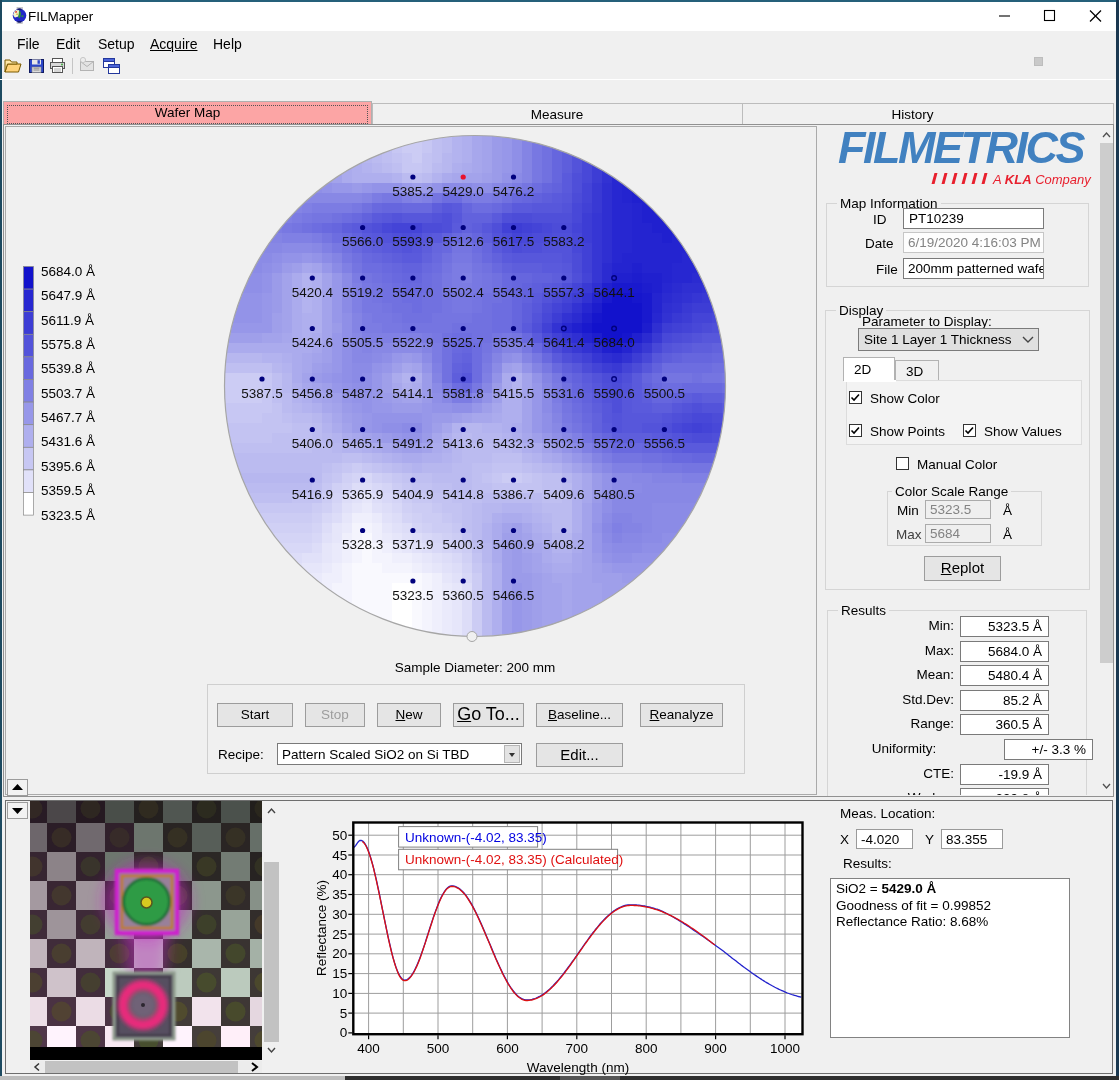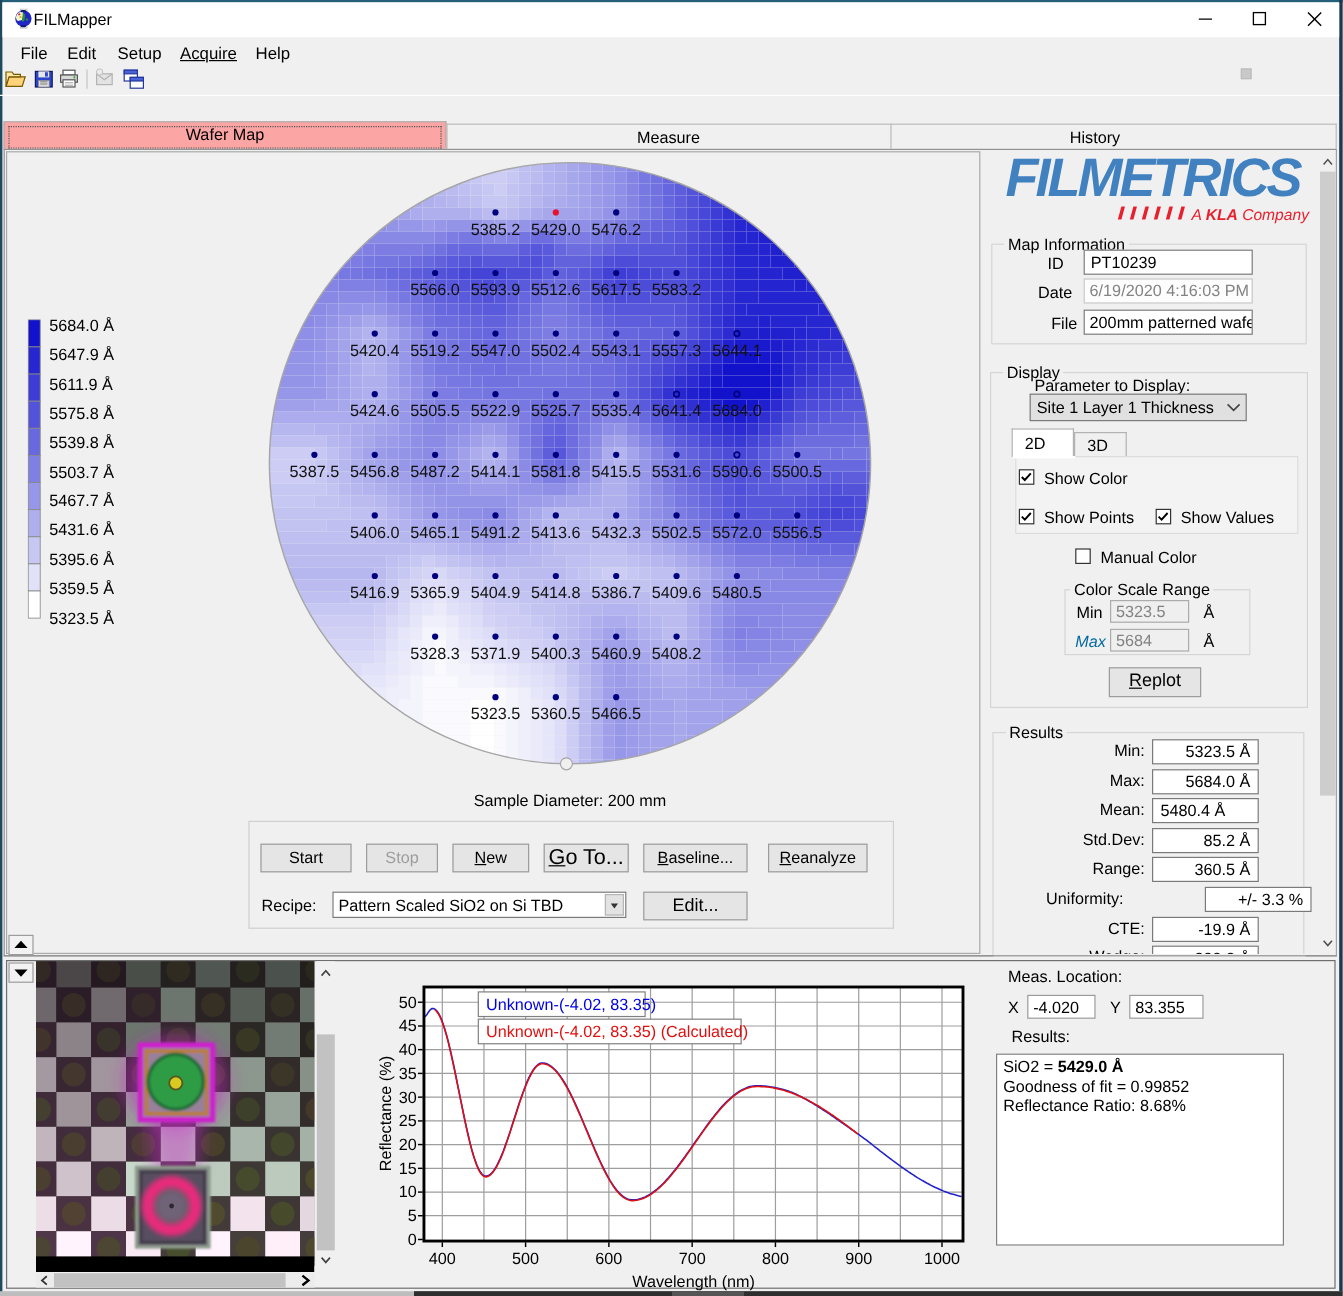--- a/index.html
+++ b/index.html
@@ -1849,33 +1849,33 @@
   </div>
 <div style="position:absolute;left:984px;top:424px;font-size:13.5px;color:#000;white-space:nowrap;">Show Values</div>
 <div style="position:absolute;left:896px;top:457px;width:13px;height:13px;background:#fff;border:1px solid #333;box-sizing:border-box"></div>
 <div style="position:absolute;left:917px;top:457px;font-size:13.5px;color:#000;white-space:nowrap;">Manual Color</div>
 <fieldset style="position:absolute;left:887px;top:484px;width:155px;height:62px;border:1px solid #d5d5d5;margin:0;padding:0;box-sizing:border-box;">
     <legend style="font-size:13.5px;margin-left:4px;padding:0 3px;color:#000">Color Scale Range</legend>
   </fieldset>
 <div style="position:absolute;left:897px;top:503px;font-size:13.5px;color:#000;white-space:nowrap;">Min</div>
 <div style="position:absolute;left:925px;top:500px;width:66px;height:19px;background:#efefef;border:1px solid #ababab;font-size:13.5px;color:#838383;text-align:left;padding:1px 4px 0 4px;box-sizing:border-box;line-height:16px;white-space:nowrap;overflow:hidden;">5323.5</div>
 <div style="position:absolute;left:1003px;top:503px;font-size:13.5px;color:#000;white-space:nowrap;">Å</div>
-<div style="position:absolute;left:896px;top:527px;font-size:13.5px;color:#0369a1;white-space:nowrap;font-style:italic;">Max</div>
+<div style="position:absolute;left:896px;top:527px;font-size:13.5px;color:#404040;white-space:nowrap;">Max</div>
 <div style="position:absolute;left:925px;top:524px;width:66px;height:19px;background:#efefef;border:1px solid #ababab;font-size:13.5px;color:#838383;text-align:left;padding:1px 4px 0 4px;box-sizing:border-box;line-height:16px;white-space:nowrap;overflow:hidden;">5684</div>
 <div style="position:absolute;left:1003px;top:527px;font-size:13.5px;color:#000;white-space:nowrap;">Å</div>
 <div style="position:absolute;left:924px;top:556px;width:77px;height:25px;background:#e5e5e5;border:1px solid #9c9c9c;box-sizing:border-box;font-size:15px;color:#000;text-align:center;line-height:22px"><span style="text-decoration:underline">R</span>eplot</div>
 <fieldset style="position:absolute;left:827px;top:603px;width:260px;height:193px;border:1px solid #d5d5d5;margin:0;padding:0;box-sizing:border-box;overflow:hidden">
     <legend style="font-size:13.5px;margin-left:10px;padding:0 3px;color:#000">Results</legend>
   </fieldset>
 <div class="abs" style="left:854px;top:618.0px;width:100px;text-align:right;font-size:13.5px">Min:</div>
 <div style="position:absolute;left:960px;top:616.0px;width:89px;height:21px;background:#fff;border:1px solid #7a7a7a;font-size:13.5px;color:#000;text-align:right;padding:1px 6px 0 6px;box-sizing:border-box;line-height:18px;white-space:nowrap;overflow:hidden;">5323.5 Å</div>
 <div class="abs" style="left:854px;top:642.6px;width:100px;text-align:right;font-size:13.5px">Max:</div>
 <div style="position:absolute;left:960px;top:640.6px;width:89px;height:21px;background:#fff;border:1px solid #7a7a7a;font-size:13.5px;color:#000;text-align:right;padding:1px 6px 0 6px;box-sizing:border-box;line-height:18px;white-space:nowrap;overflow:hidden;">5684.0 Å</div>
 <div class="abs" style="left:854px;top:667.2px;width:100px;text-align:right;font-size:13.5px">Mean:</div>
-<div style="position:absolute;left:960px;top:665.2px;width:89px;height:21px;background:#fff;border:1px solid #7a7a7a;font-size:13.5px;color:#000;padding:1px 6px 0 6px;box-sizing:border-box;line-height:18px;white-space:nowrap;overflow:hidden;">5480.4 Å</div>
+<div style="position:absolute;left:960px;top:665.2px;width:89px;height:21px;background:#fff;border:1px solid #7a7a7a;font-size:13.5px;color:#000;text-align:right;padding:1px 6px 0 6px;box-sizing:border-box;line-height:18px;white-space:nowrap;overflow:hidden;">5480.4 Å</div>
 <div class="abs" style="left:854px;top:691.8px;width:100px;text-align:right;font-size:13.5px">Std.Dev:</div>
 <div style="position:absolute;left:960px;top:689.8px;width:89px;height:21px;background:#fff;border:1px solid #7a7a7a;font-size:13.5px;color:#000;text-align:right;padding:1px 6px 0 6px;box-sizing:border-box;line-height:18px;white-space:nowrap;overflow:hidden;">85.2 Å</div>
 <div class="abs" style="left:854px;top:716.4px;width:100px;text-align:right;font-size:13.5px">Range:</div>
 <div style="position:absolute;left:960px;top:714.4px;width:89px;height:21px;background:#fff;border:1px solid #7a7a7a;font-size:13.5px;color:#000;text-align:right;padding:1px 6px 0 6px;box-sizing:border-box;line-height:18px;white-space:nowrap;overflow:hidden;">360.5 Å</div>
 <div class="abs" style="left:854px;top:741.0px;width:100px;text-align:center;font-size:13.5px">Uniformity:</div>
 <div style="position:absolute;left:1004px;top:739.0px;width:89px;height:21px;background:#fff;border:1px solid #7a7a7a;font-size:13.5px;color:#000;text-align:right;padding:1px 6px 0 6px;box-sizing:border-box;line-height:18px;white-space:nowrap;overflow:hidden;">+/- 3.3 %</div>
 <div class="abs" style="left:854px;top:765.6px;width:100px;text-align:right;font-size:13.5px">CTE:</div>
 <div style="position:absolute;left:960px;top:763.6px;width:89px;height:21px;background:#fff;border:1px solid #7a7a7a;font-size:13.5px;color:#000;text-align:right;padding:1px 6px 0 6px;box-sizing:border-box;line-height:18px;white-space:nowrap;overflow:hidden;">-19.9 Å</div>
 <div class="abs" style="left:854px;top:790.2px;width:100px;text-align:right;font-size:13.5px">Wedge:</div>
 <div style="position:absolute;left:960px;top:788.2px;width:89px;height:21px;background:#fff;border:1px solid #7a7a7a;font-size:13.5px;color:#000;text-align:right;padding:1px 6px 0 6px;box-sizing:border-box;line-height:18px;white-space:nowrap;overflow:hidden;">299.8 Å</div>

